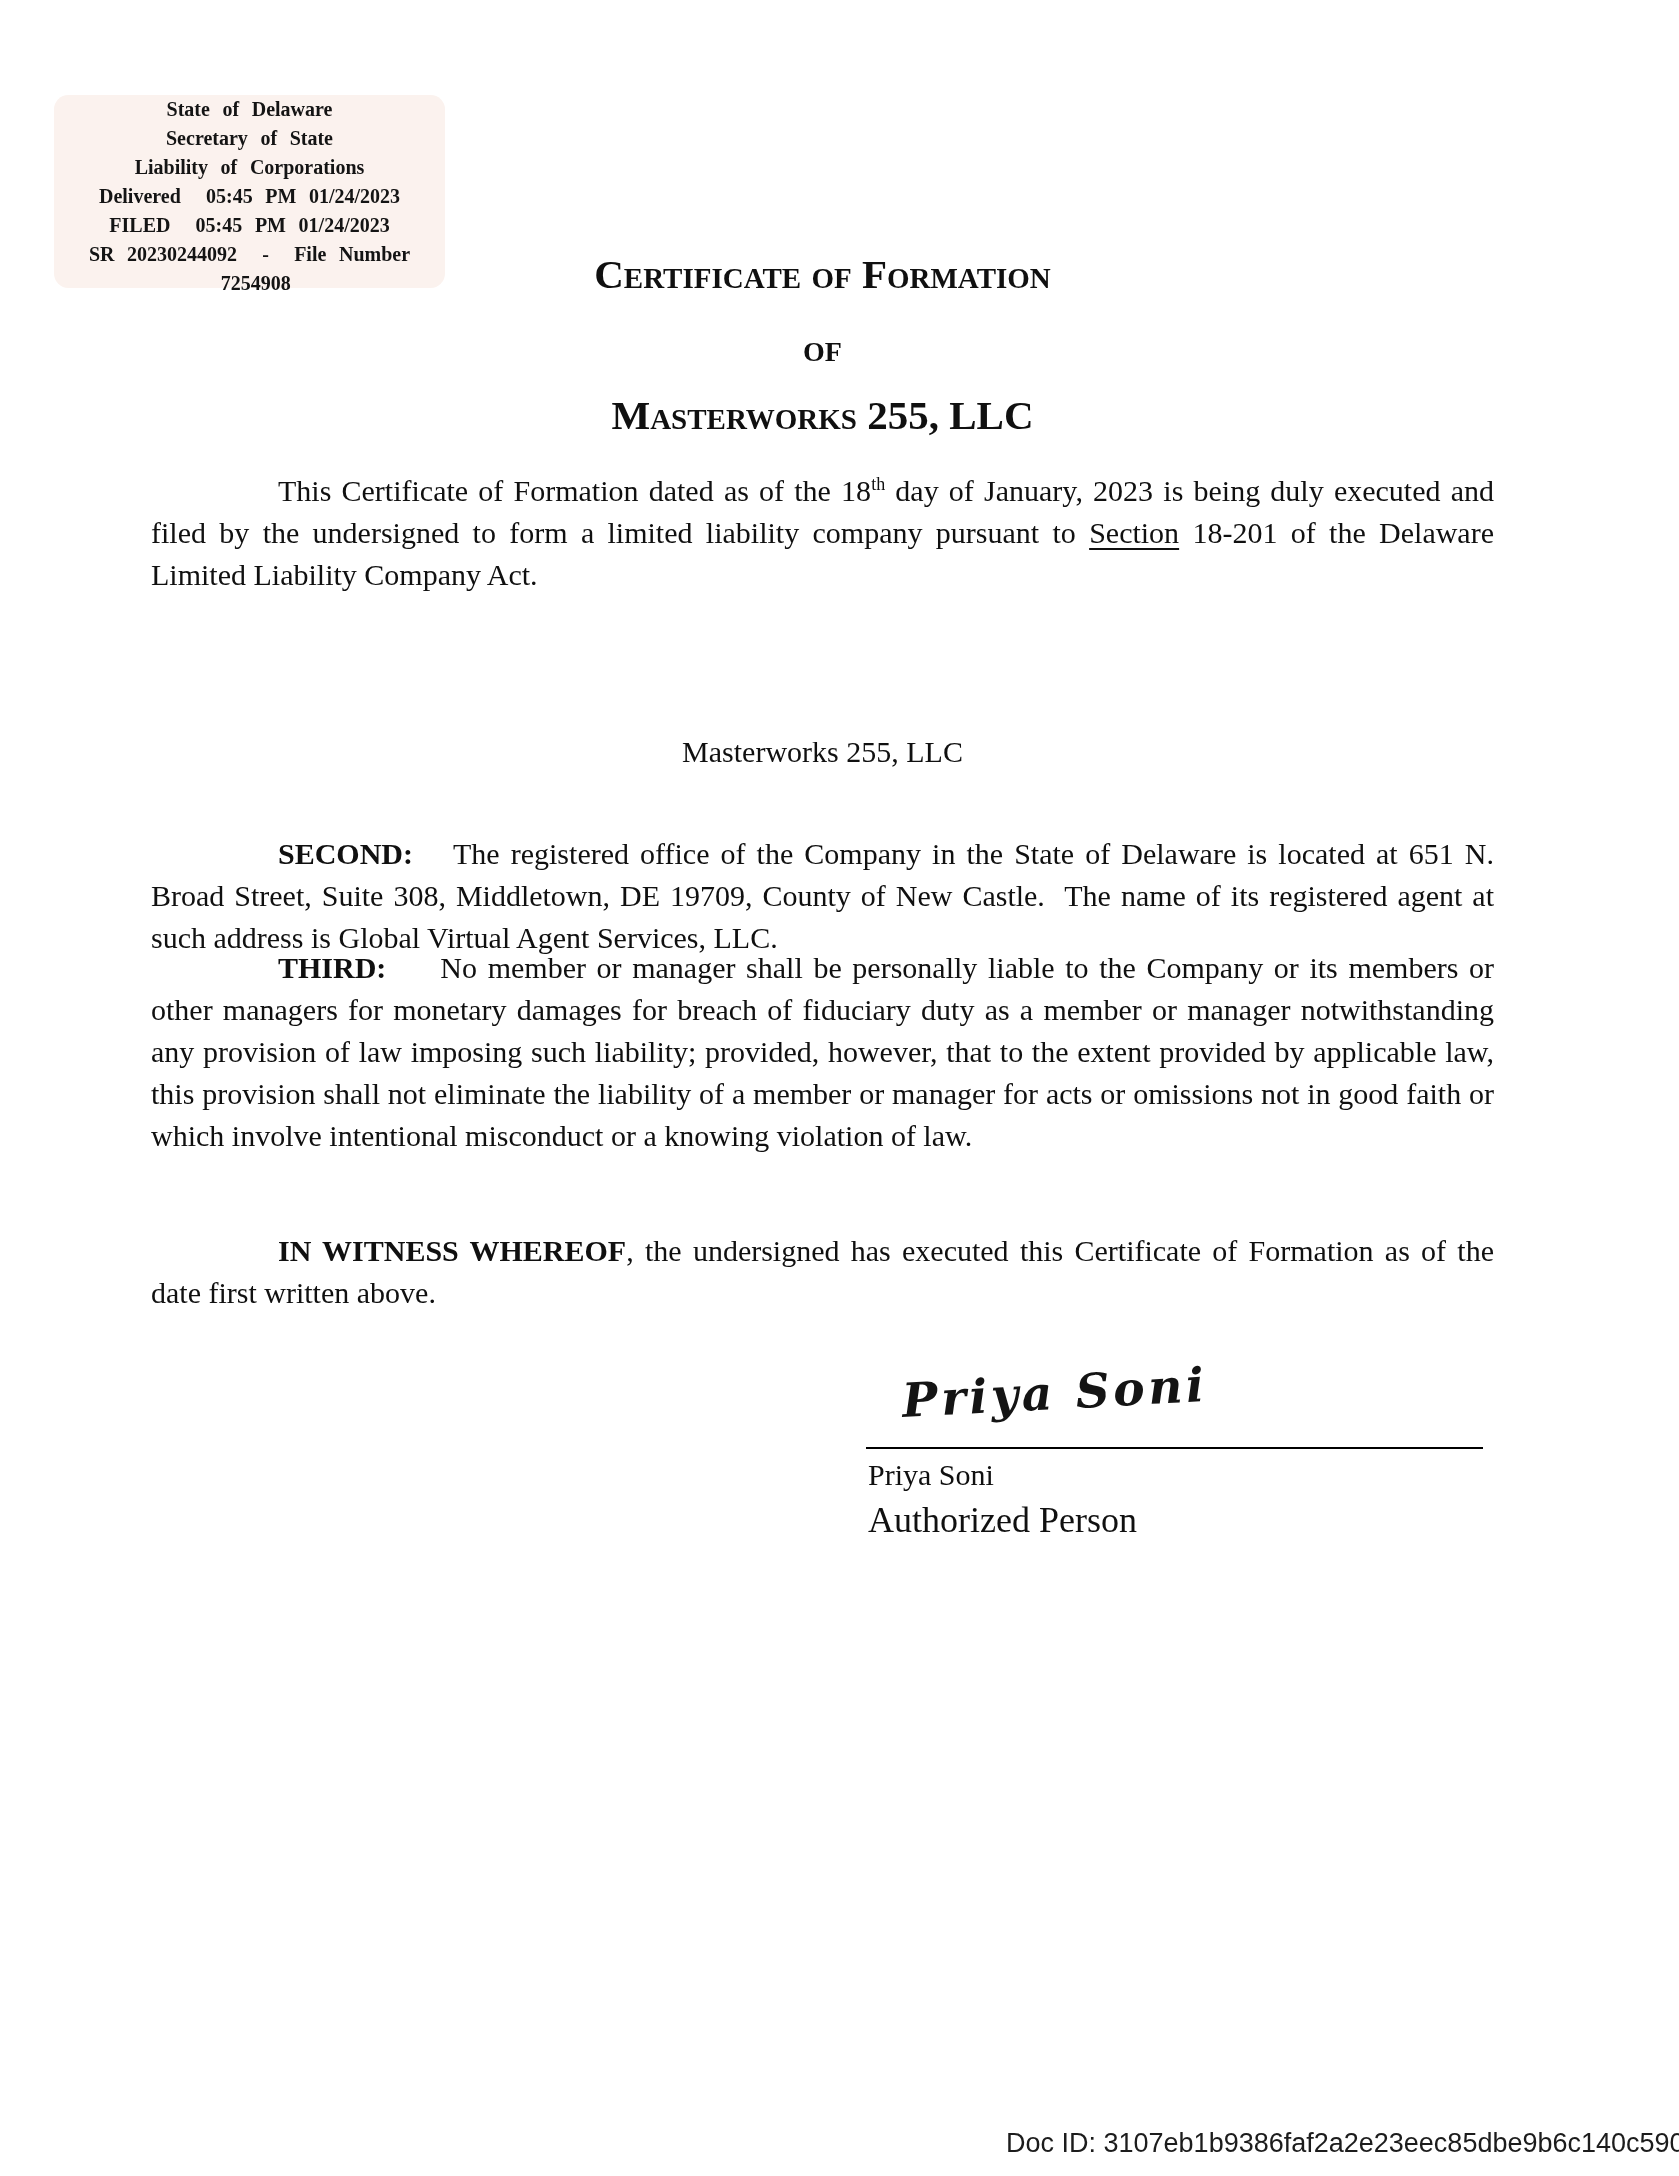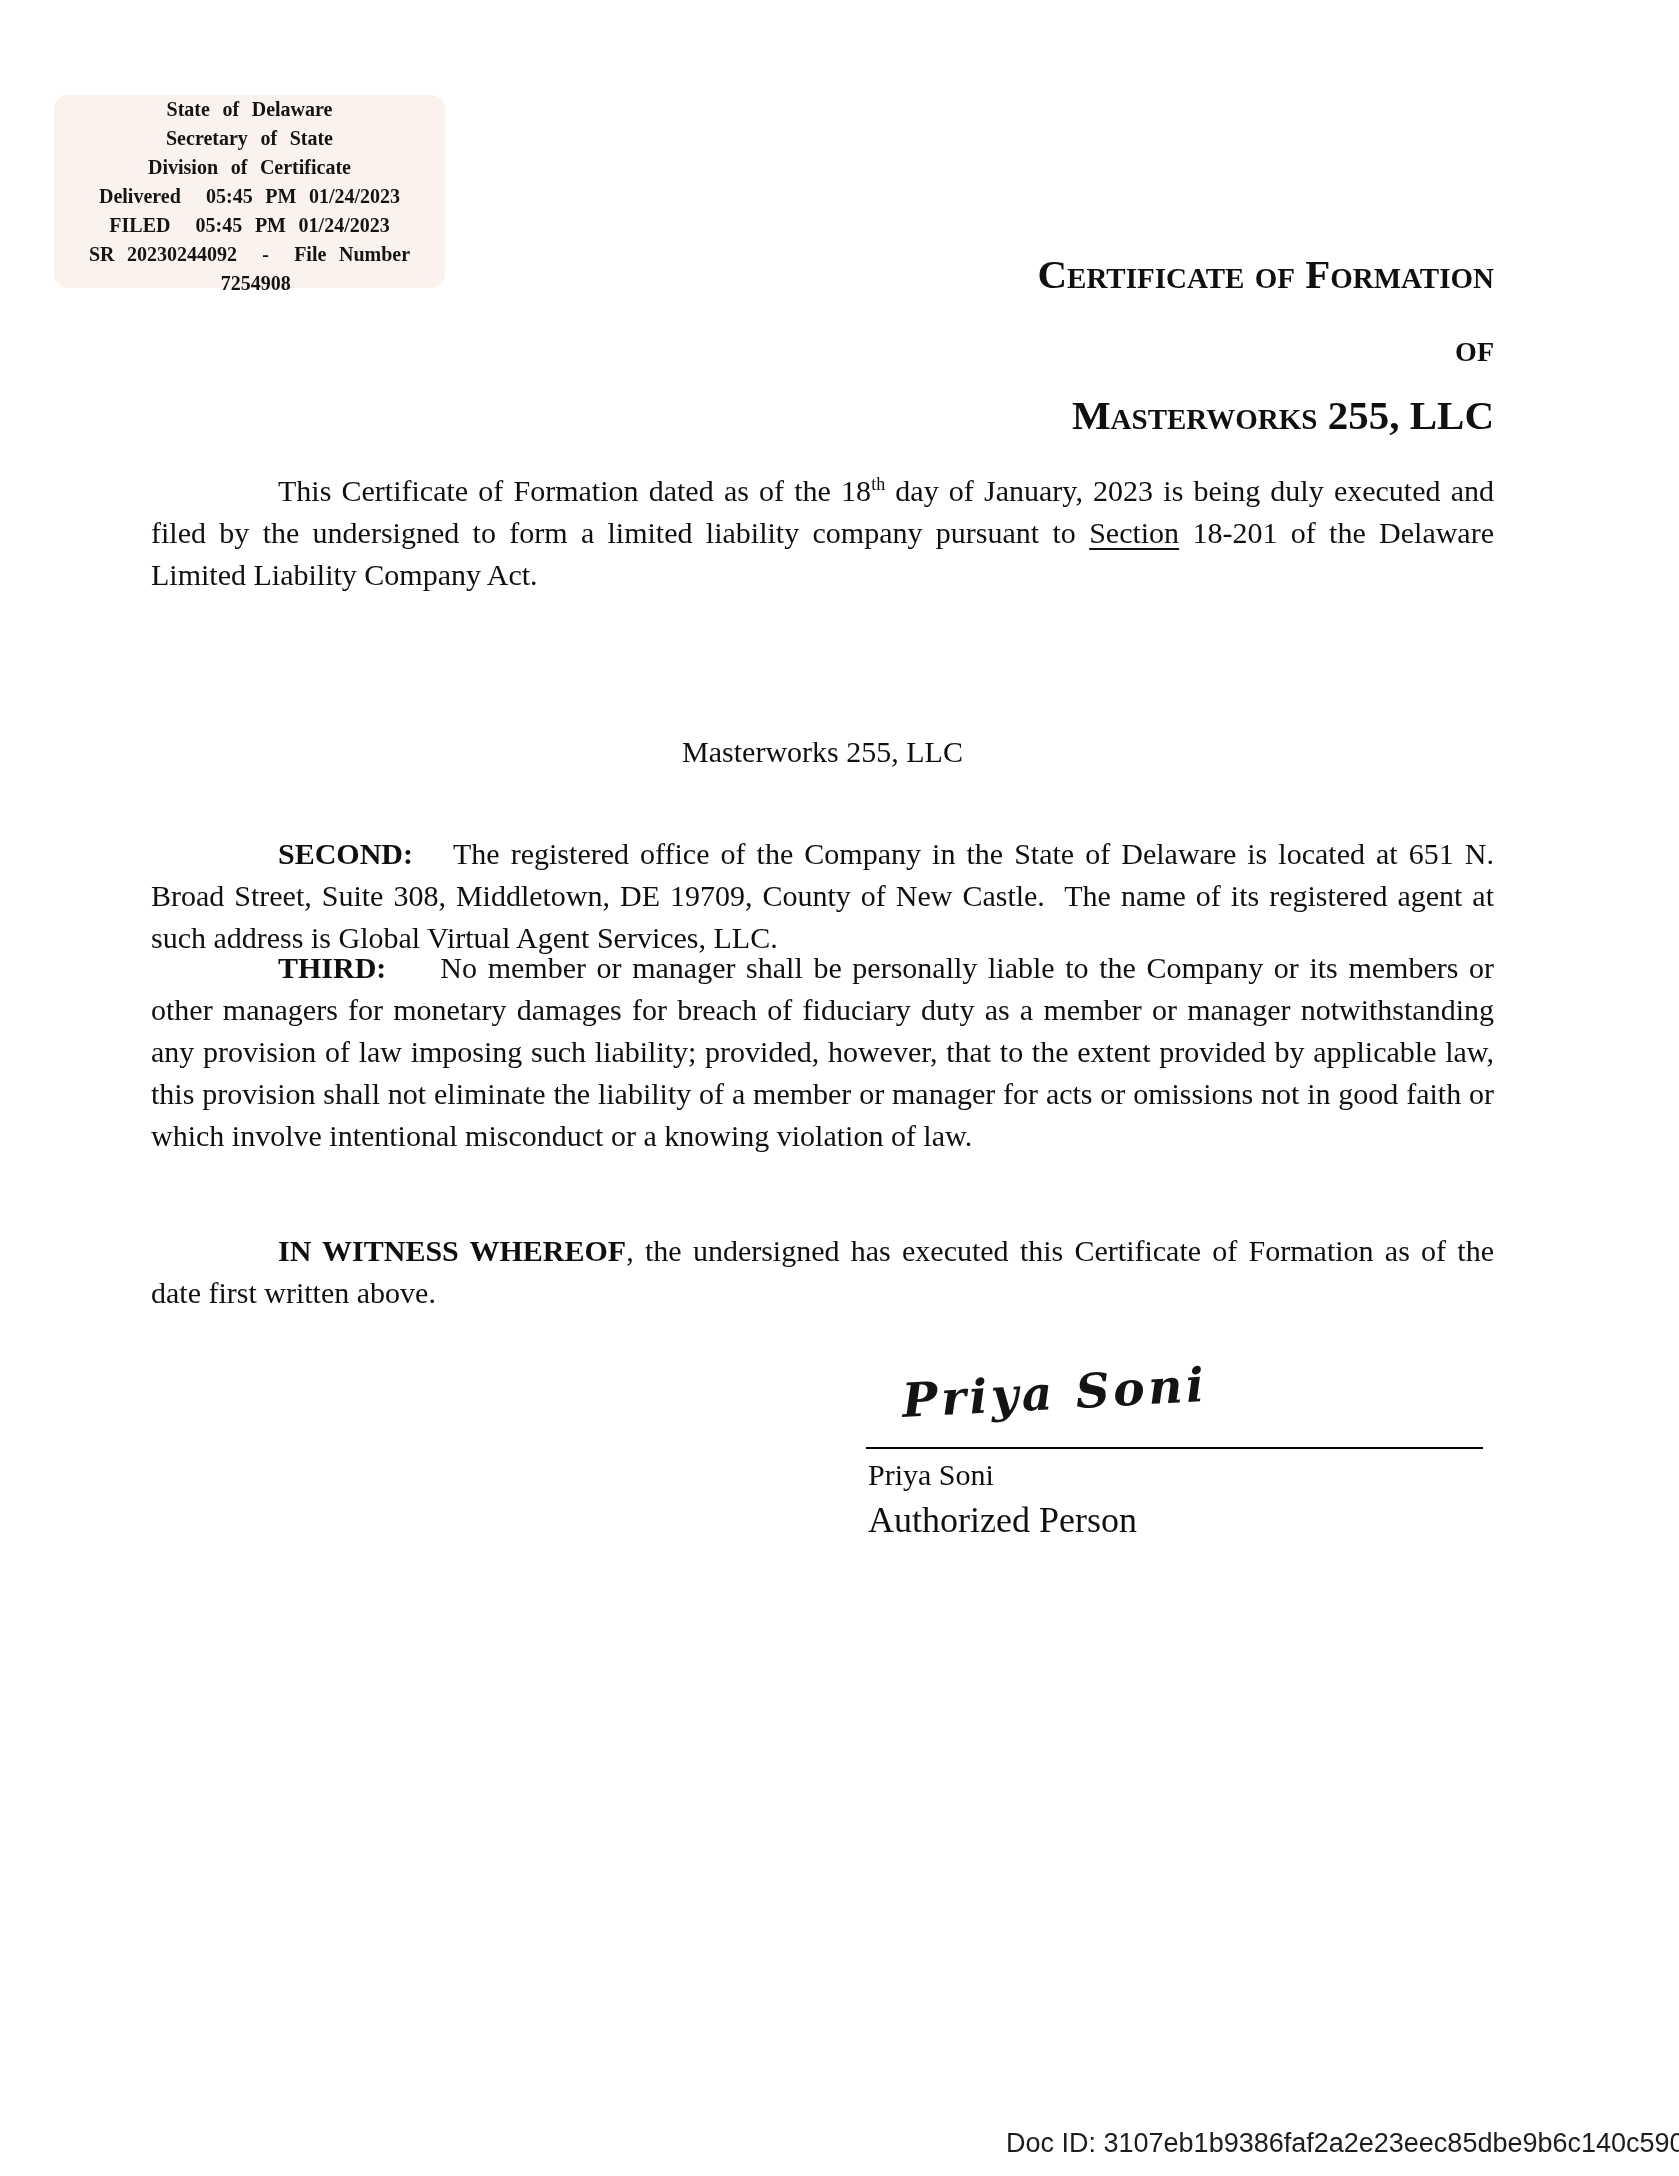--- a/index.html
+++ b/index.html
@@ -29,21 +29,21 @@
     line-height: 29px;
     word-spacing: 0.38em;
     color: #141414;
   }
 
   
   .heading {
     position: absolute;
     left: 151px;
     width: 1343px;
-    text-align: right;
+    text-align: center;
     font-weight: bold;
     font-variant: small-caps;
     color: #101010;
   }
   .heading.h-cert    { top: 250px; font-size: 41px; }
   .heading.h-of      { top: 324px; font-size: 40px; }
   .heading.h-company { top: 391px; font-size: 41px; }
 
   
   .body-para {
@@ -121,21 +121,21 @@
   }
 </style>
 </head>
 <body>
 
 <div class="page">
 
   <div class="stamp">
     <div>State of Delaware</div>
     <div>Secretary of State</div>
-    <div>Division of Certificate</div>
+    <div>Liability of Corporations</div>
     <div>Delivered &nbsp;05:45 PM 01/24/2023</div>
     <div>FILED &nbsp;05:45 PM 01/24/2023</div>
     <div>SR 20230244092 &nbsp;- &nbsp;File Number &nbsp;7254908</div>
   </div>
 
   <div class="heading h-cert">Certificate of Formation</div>
   <div class="heading h-of">of</div>
   <div class="heading h-company">Masterworks 255, LLC</div>
 
   <p class="body-para p-intro"><span>This Certificate of Formation dated as of the 18</span><sup class="ord">th</sup><span> day of January, 2023 is being duly executed and filed by the undersigned to form a limited liability company pursuant to </span><span class="u">Section</span><span> 18-201 of the Delaware Limited Liability Company Act.</span></p>

